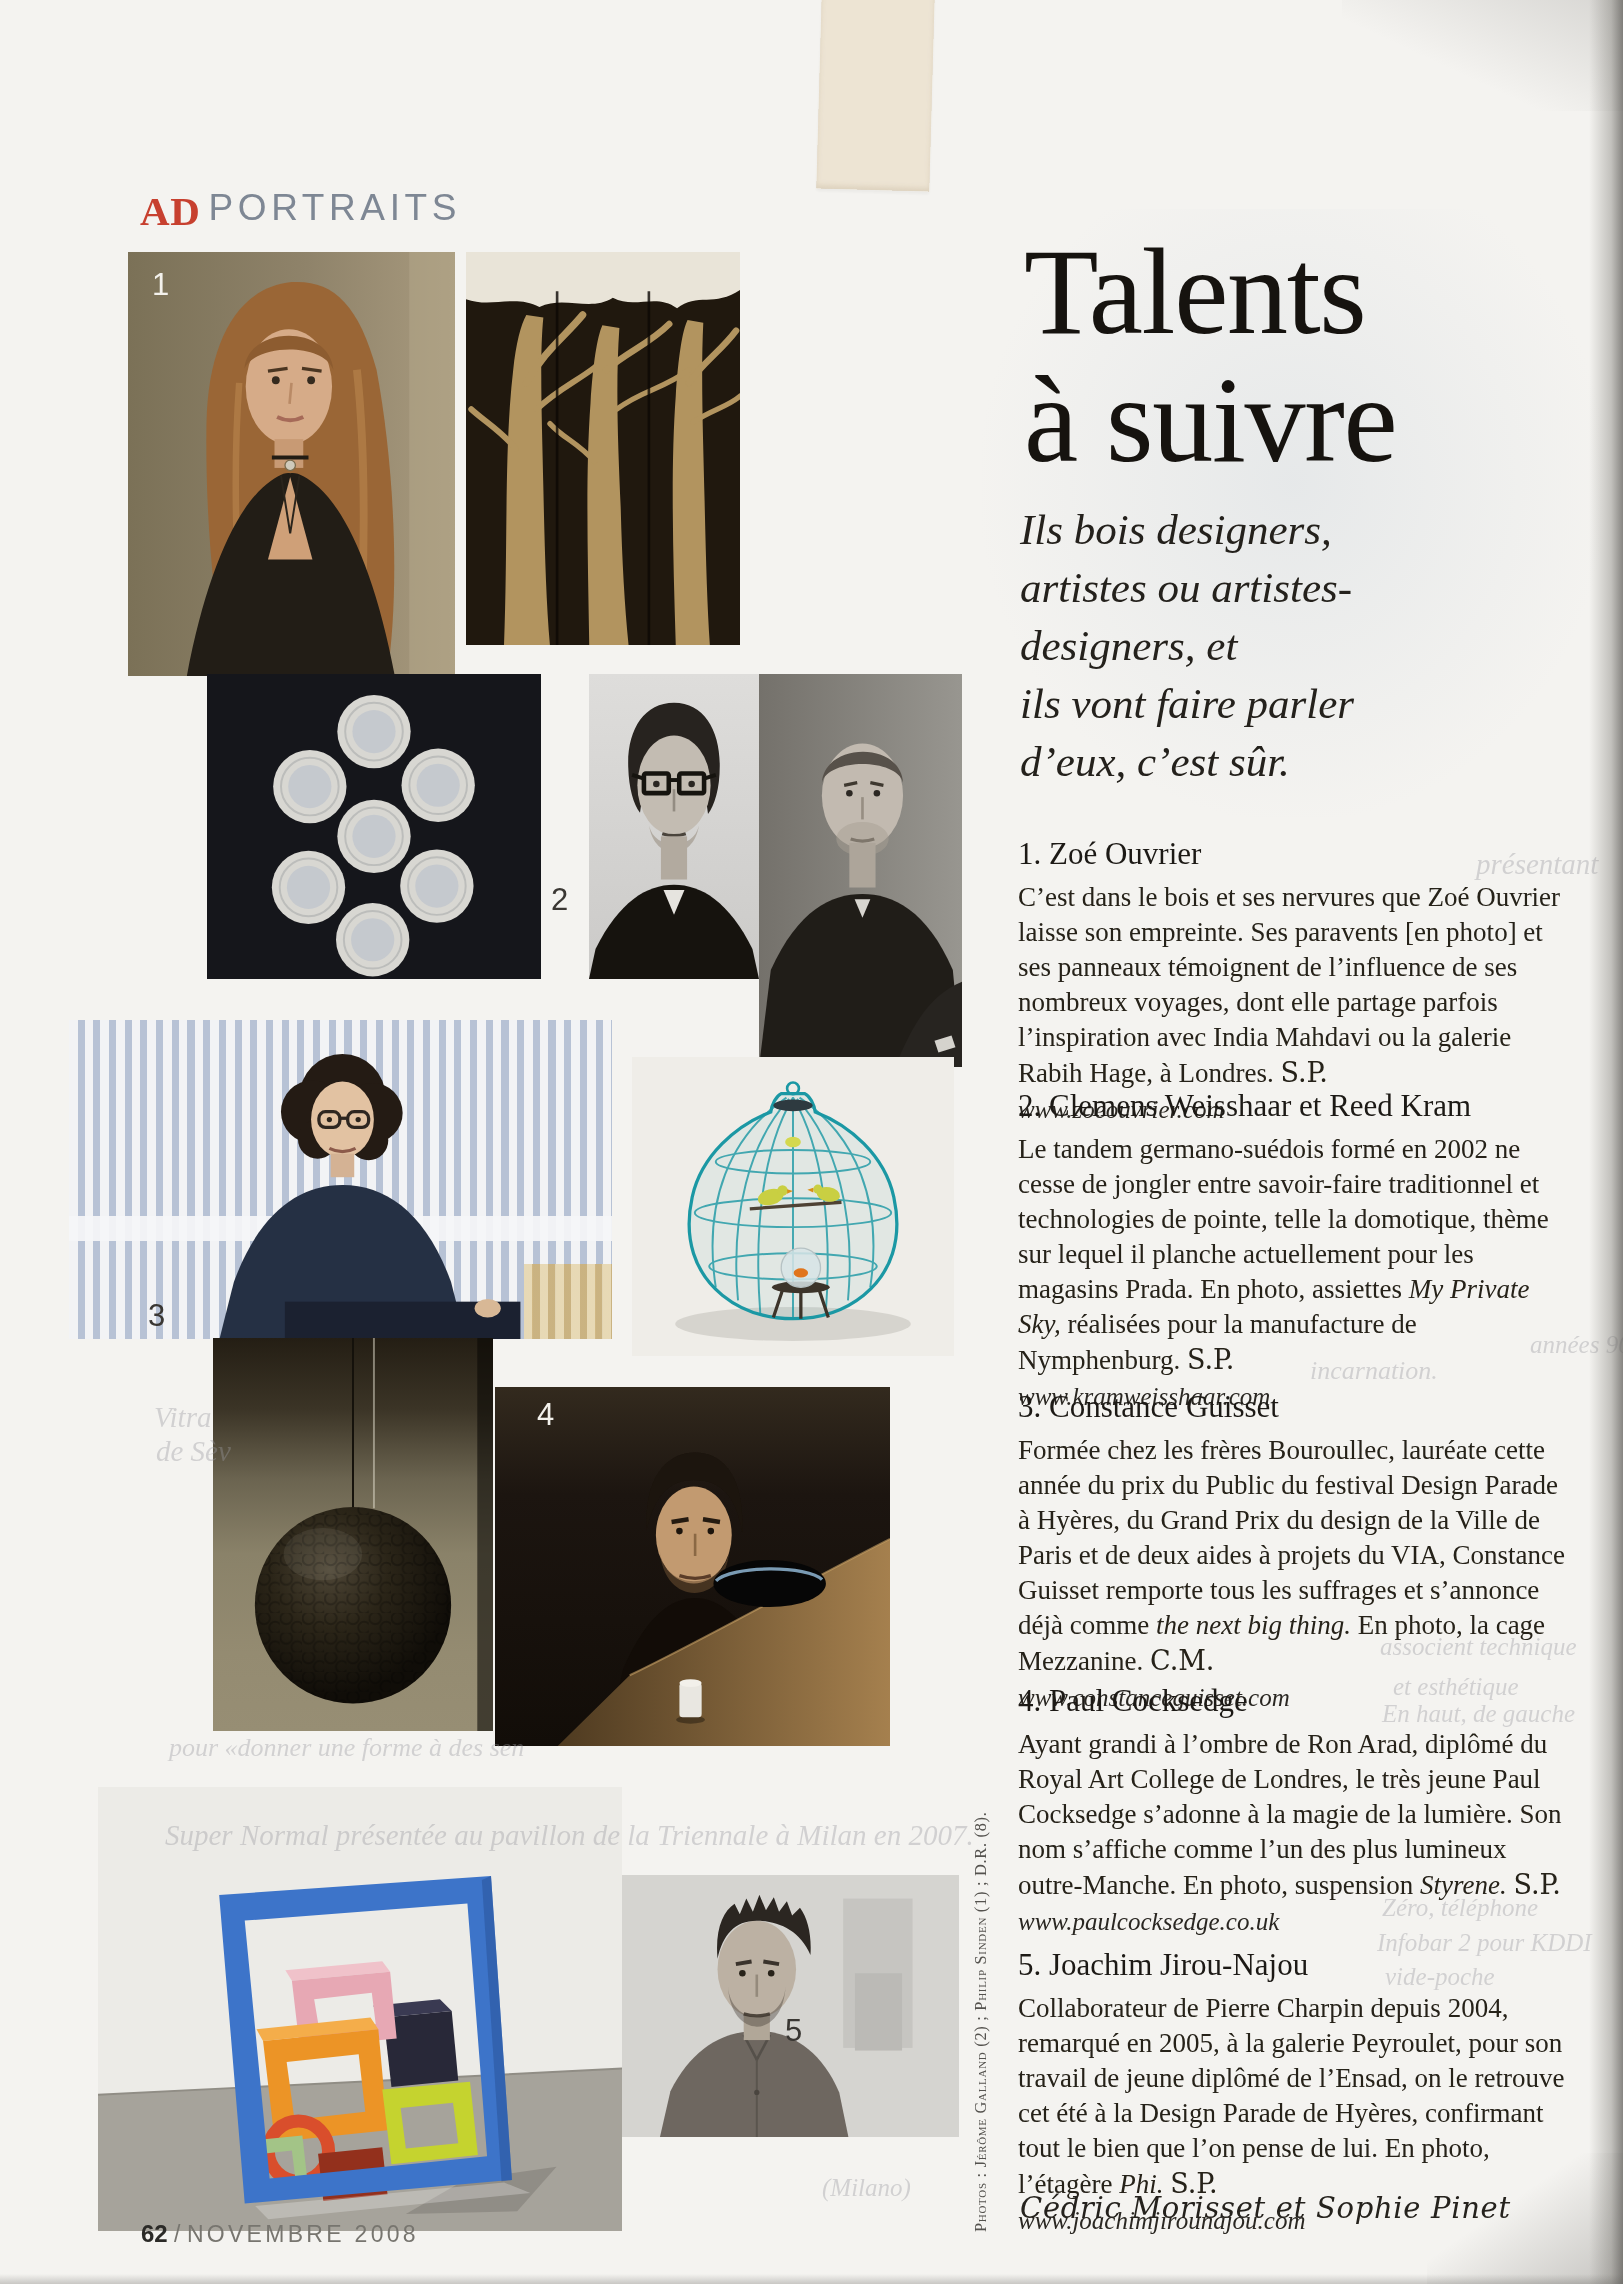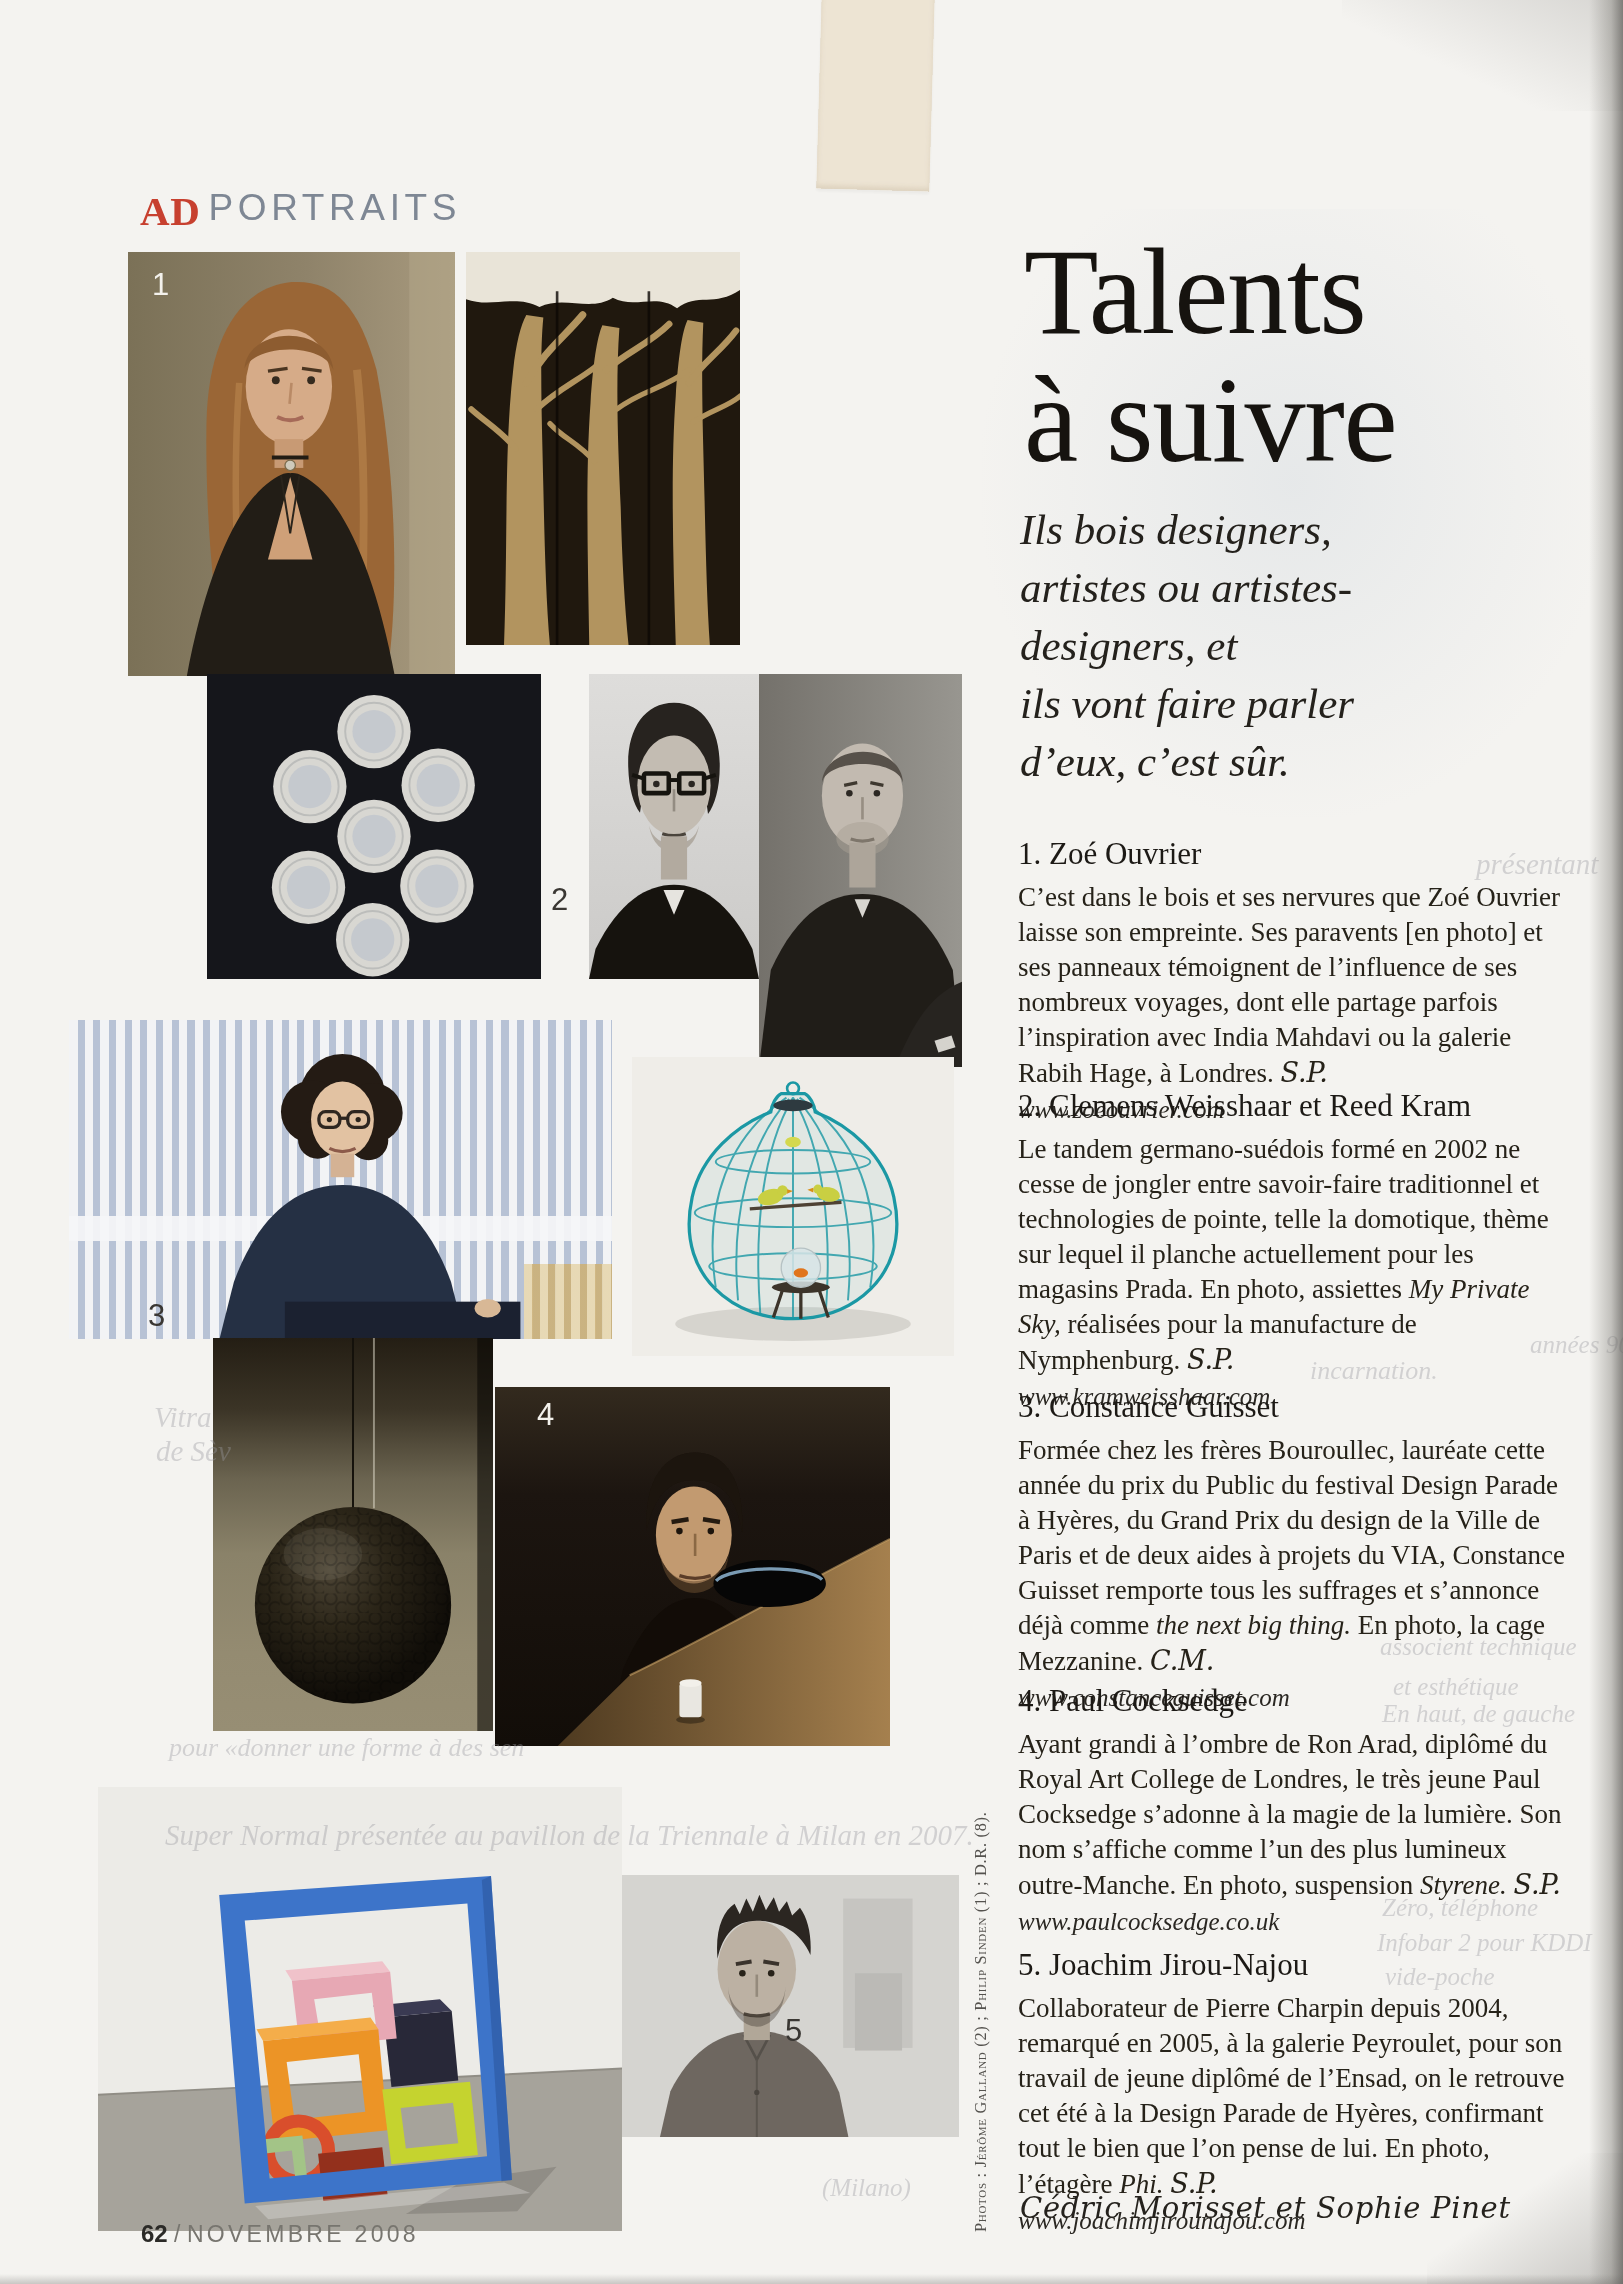--- a/index.html
+++ b/index.html
@@ -11,21 +11,21 @@
   .sectionname{font-family:"Liberation Sans",sans-serif;font-size:37px;color:#7e8794;letter-spacing:4.6px;margin-left:7.9px;font-weight:400;}
   
   .cast{position:absolute;left:982px;top:209px;width:622px;height:609px;
         background:radial-gradient(ellipse at 50% 45%,rgba(198,208,218,0.30),rgba(198,208,218,0) 72%);}
   .title{position:absolute;left:992px;top:228px;width:589px;font-size:122px;line-height:128px;color:#16130f;letter-spacing:-1.3px;margin-left:32px;}
   .subtitle{position:absolute;left:1020px;top:501px;width:576px;font-style:italic;font-size:43px;line-height:58px;color:#24211c;}
   .sec{position:absolute;left:1018px;width:555px;}
   .sec h2{margin:0 0 7.9px 0;font-size:31px;font-weight:normal;color:#1c1915;}
   .sec p{margin:0;font-size:27px;line-height:35px;color:#262219;}
   .sec p em{font-style:italic;}
-  .sig{font-style:italic;font-family:"DejaVu Serif",serif;text-align:right;}
+  .sig{font-family:"DejaVu Serif",serif;text-align:right;}
   .url{margin-top:5.2px;font-size:25px;font-style:italic;color:#2a2722;}
   .byline{position:absolute;left:1020px;top:2191px;font-size:29px;font-style:italic;font-family:"DejaVu Serif",serif;color:#25221d;letter-spacing:0.7px;}
   .credits{position:absolute;left:971px;top:1702px;height:530px;width:29px;
            writing-mode:vertical-rl;transform:rotate(180deg);
            font-size:16.4px;letter-spacing:0.7px;color:#54524e;font-variant:small-caps;white-space:nowrap;}
   .footer{position:absolute;left:141px;top:2220px;font-family:"Liberation Sans",sans-serif;font-size:23px;color:#77756f;}
   .footer b{color:#2b2a27;font-size:24px;}
   .footer .issue{letter-spacing:3.3px;}
   
   .ph{position:absolute;overflow:hidden;}

